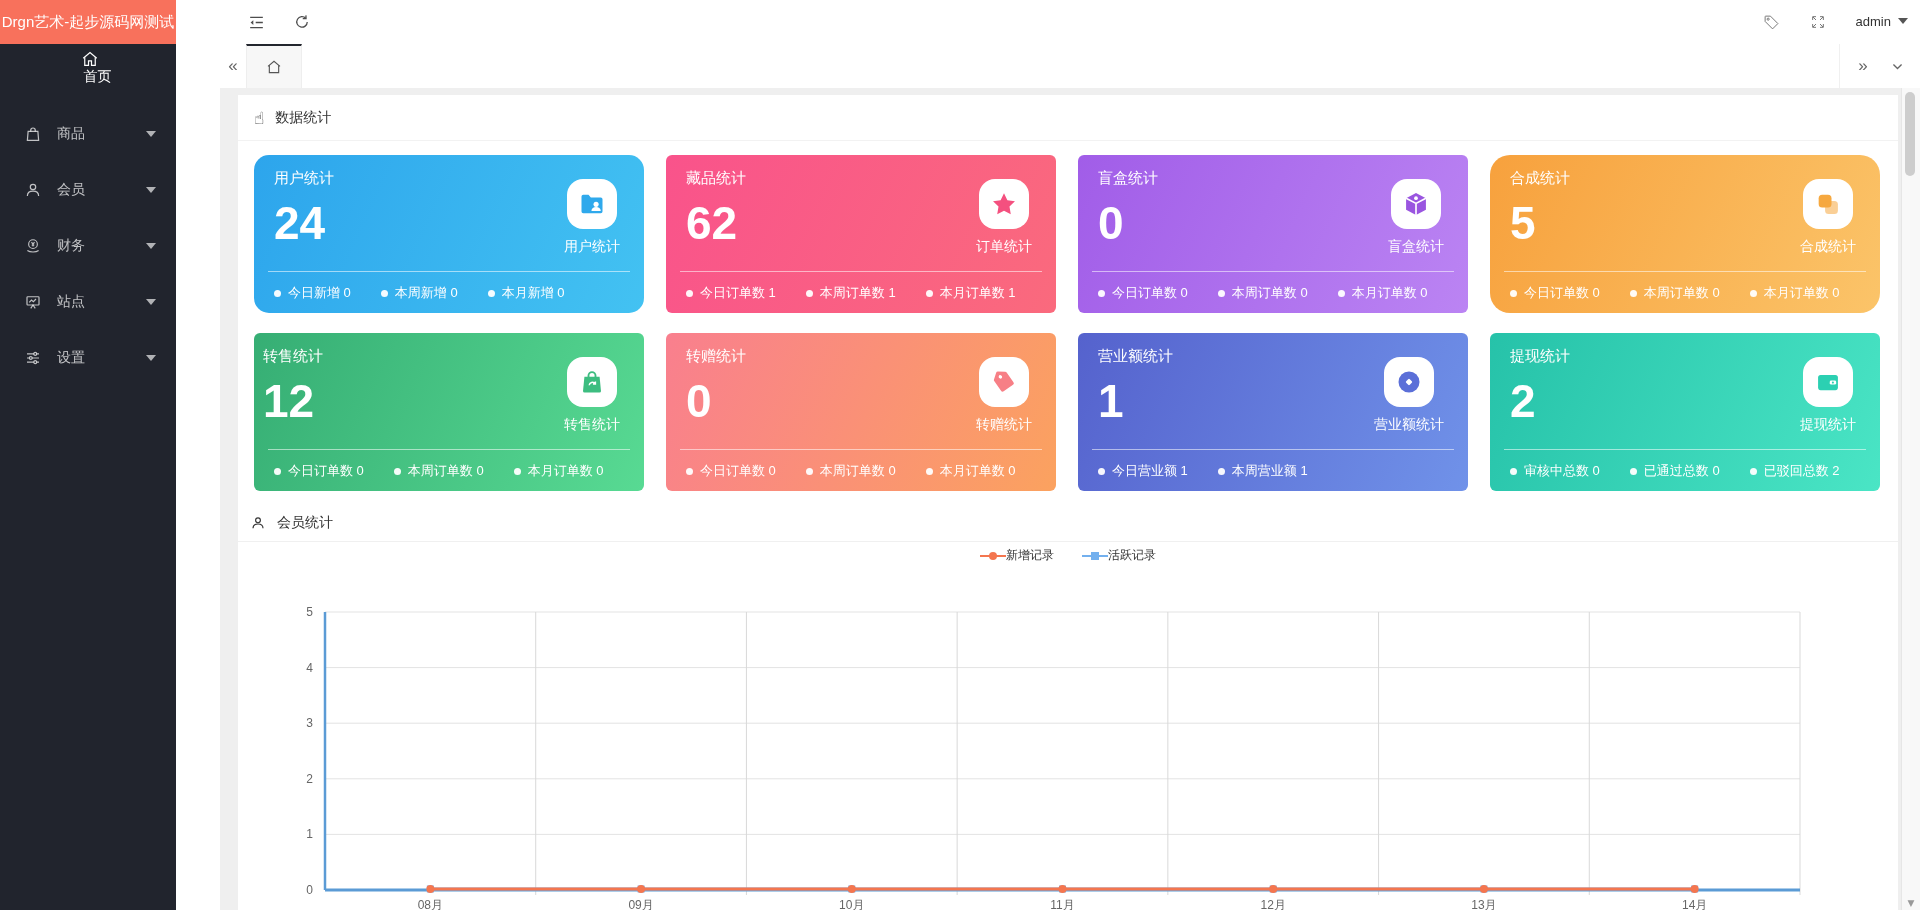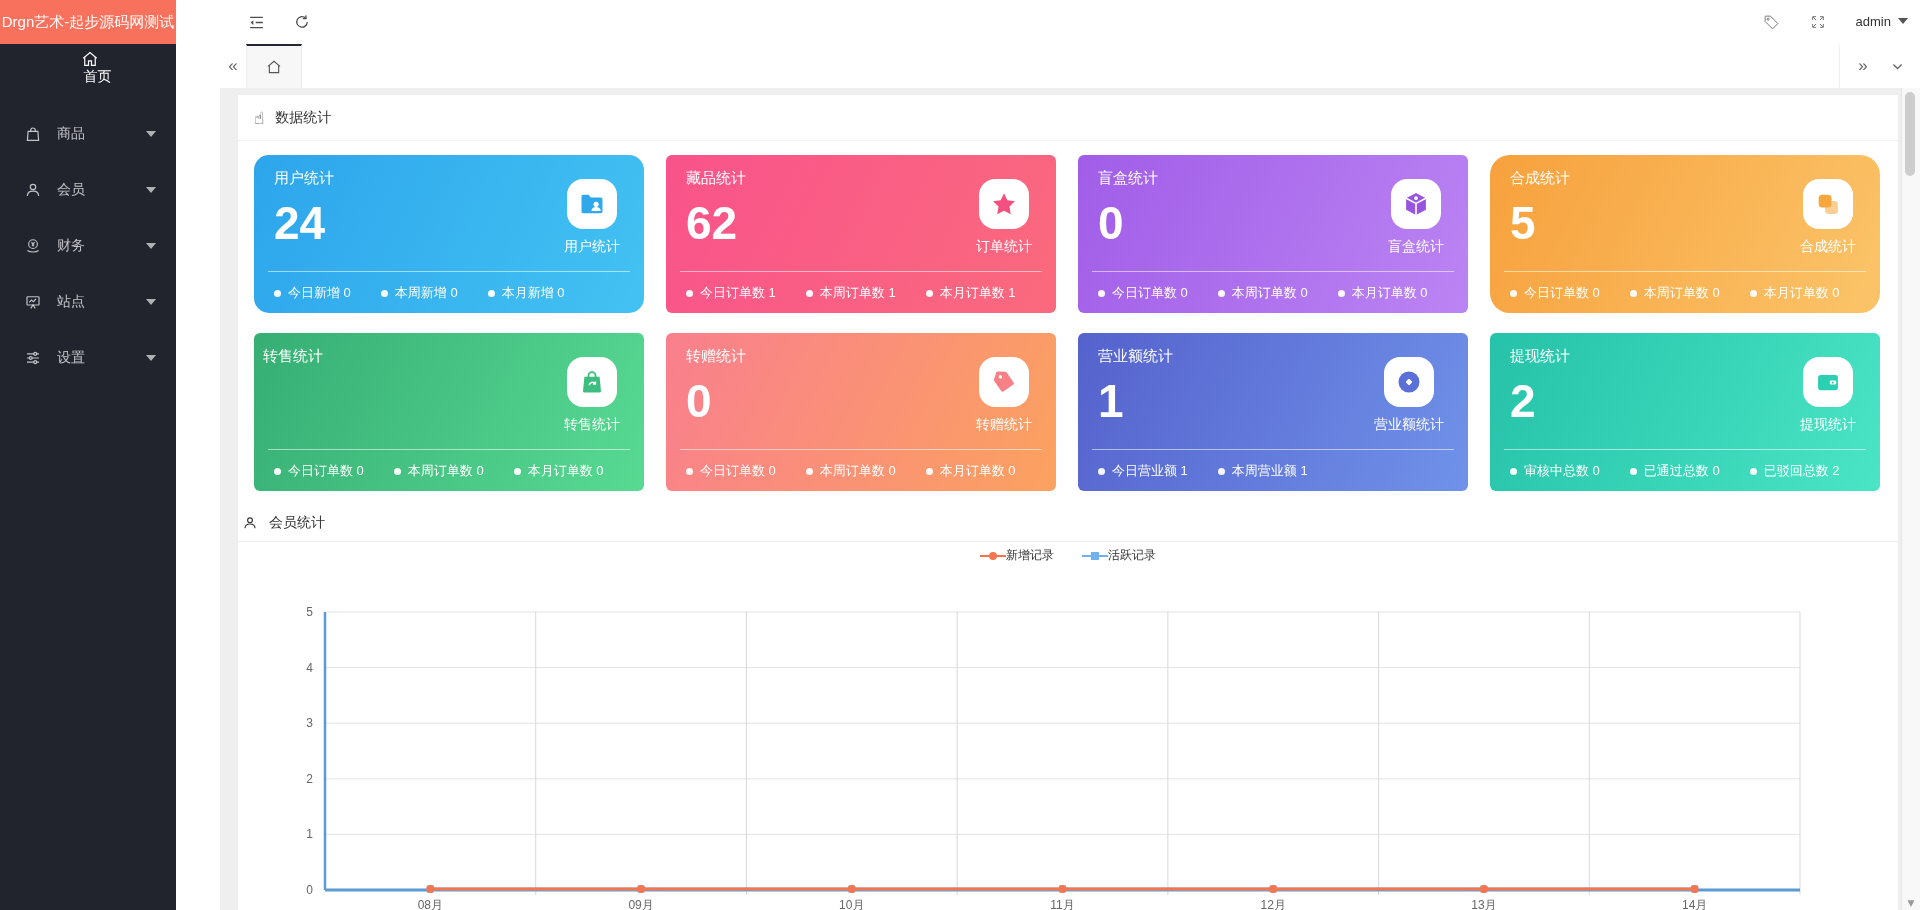--- a/index.html
+++ b/index.html
@@ -42,21 +42,21 @@
   .card-title{font-size:15px;}
   .card-value{font-size:46px;font-weight:bold;line-height:1;margin-top:12px;}
   .card-iconwrap{position:absolute;top:24px;right:24px;text-align:center;}
   .icon-box{width:50px;height:50px;background:#fff;border-radius:16px;display:flex;align-items:center;justify-content:center;margin:0 auto;}
   .card-sub{margin-top:9px;font-size:14px;color:#fff;}
   .card-divider{position:absolute;left:14px;right:14px;top:116px;height:1px;background:rgba(255,255,255,.55);}
   .card-items{position:absolute;left:20px;right:10px;bottom:11px;display:flex;gap:30px;font-size:13px;white-space:nowrap;}
   .ci{display:flex;align-items:center;gap:7px;}
   .ci .dot{width:7px;height:7px;border-radius:50%;background:rgba(255,255,255,.95);display:inline-block;}
   .sec-header2{position:absolute;left:0;right:0;top:410px;height:37px;display:flex;align-items:center;
-               padding-left:4px;gap:11px;border-bottom:1px solid #f0f0f0;color:#333;font-size:14px;box-sizing:border-box;}
+               padding-left:12px;gap:11px;border-bottom:1px solid #f0f0f0;color:#333;font-size:14px;box-sizing:border-box;}
   .legend{position:absolute;left:0;right:0;top:452px;display:flex;justify-content:center;gap:28px;font-size:12px;color:#333;}
   .lg-item{display:flex;align-items:center;gap:0;cursor:pointer;}
   .lg-marker{position:relative;width:26px;height:10px;display:inline-block;}
   .lg-line{position:absolute;left:0;right:0;top:4px;height:2px;}
   .lg-dot{position:absolute;left:9px;top:1px;width:8px;height:8px;border-radius:50%;}
   .lg-sq{position:absolute;left:9px;top:1px;width:8px;height:8px;}
   .chart-wrap{position:absolute;left:0;top:440px;width:1660px;height:380px;}
   
   .scrollbar{position:absolute;right:0;top:88px;width:18px;bottom:0;background:#f8f8f8;border-left:1px solid #e6e6e6;}
   .sb-thumb{position:absolute;left:3px;width:10px;top:4px;height:84px;background:#cdcdcd;border-radius:5px;}
@@ -296,20 +296,21 @@
           </span>
           <span class="ci">
             <i class="dot"></i>
             <span>本月订单数 0</span>
           </span>
         </div>
     </div>
 
     <div class="card" style="background: linear-gradient(115deg, rgb(54, 174, 116), rgb(88, 218, 147)); padding-left: 9px;">
       <div class="card-title">转售统计</div>
+      <div class="card-value">12</div>
       <div class="card-iconwrap">
         <div class="icon-box" style="color: rgb(61, 189, 128);">
           <svg width="28" height="28" viewBox="0 0 24 24">
               <path fill="currentColor" d="M5.5 7.5 h13 l1.2 12.2 a1.3 1.3 0 0 1 -1.3 1.3 H5.6 a1.3 1.3 0 0 1 -1.3 -1.3 Z"></path>
               <path d="M9 9.5 V6.5 a3 3 0 0 1 6 0 V9.5" stroke="currentColor" stroke-width="1.6" fill="none"></path>
               <path d="M9.6 14.8 a2.9 2.9 0 0 1 5.1 -1.5 M14.9 11.6 v2.1 h-2.1" stroke="#fff" stroke-width="1.3" fill="none"></path>
             </svg>
         </div>
         <div class="card-sub">转售统计</div>
       </div>

